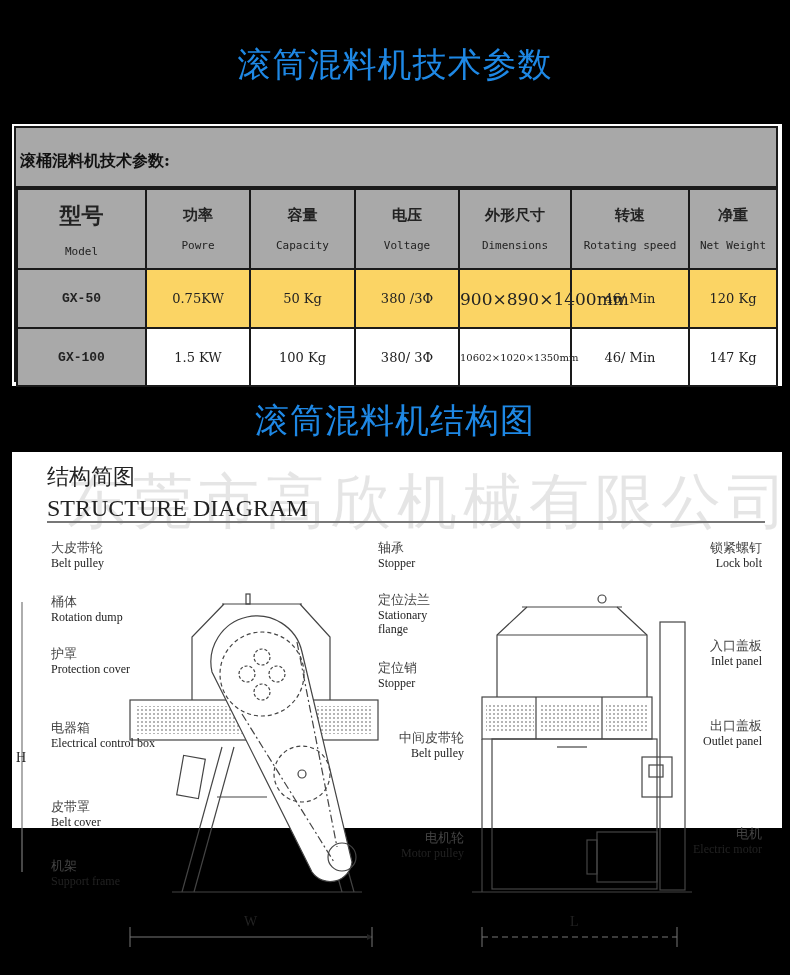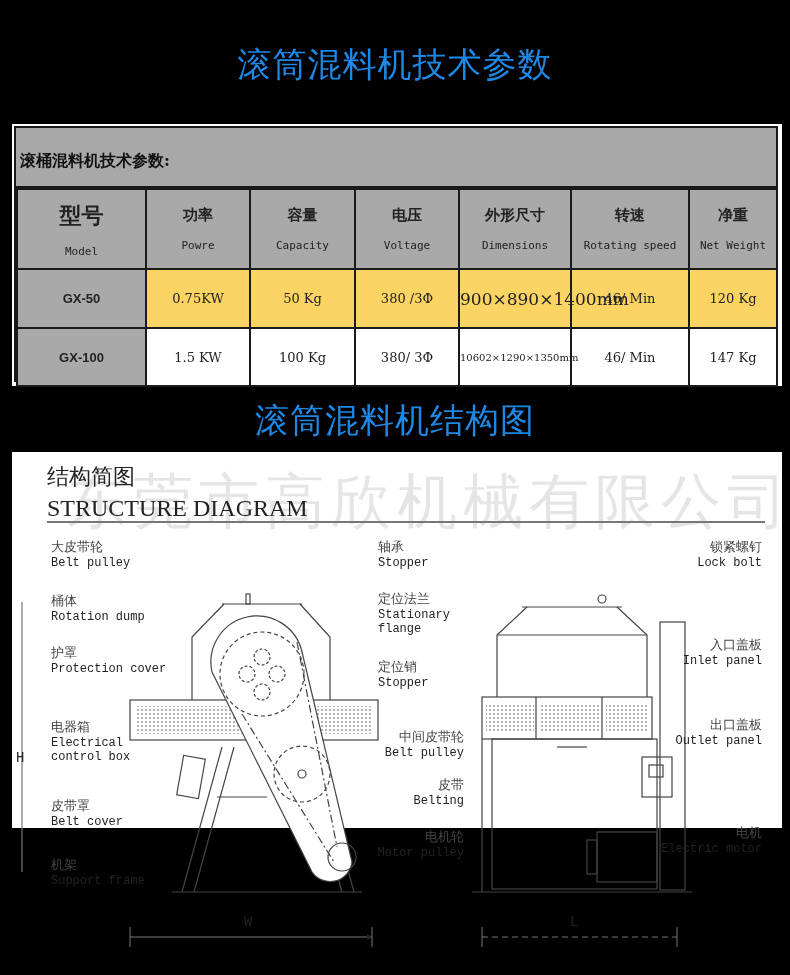--- a/index.html
+++ b/index.html
@@ -21,31 +21,31 @@
   table.spec { border-collapse:collapse; width:760px; table-layout:fixed; }
   table.spec td { border:2px solid #1a1a1a; text-align:center; color:#222; padding:0;
                   font-family:"DejaVu Serif", serif; }
   table.spec tr.hdr td { background:#a9a9a9; height:78px; vertical-align:middle; }
   .cn { font-size:15px; font-weight:bold; display:block; margin-bottom:14px;font-family:Liberation Serif, serif; }
   .cn.big { font-size:22px; }
   .en { font-size:11px; display:block; font-family:"DejaVu Sans Mono", monospace; }
   table.spec tr.r1 td { background:#fbd464; height:57px; font-size:13px; }
   table.spec tr.r2 td { background:#fff; height:56px; font-size:13px; }
   table.spec td.model { background:#a9a9a9 !important; font-size:19px; font-weight:bold;
-                        color:#222; font-family:Liberation Sans, sans-serif; }
+                        color:#222; font-family:Liberation Mono, monospace; }
 
   
   .diagram { position:absolute; left:12px; top:452px; width:770px; height:376px; background:#fff; }
   .dtitle-cn { position:absolute; left:35px; top:10px; font-size:22px; color:#222; }
   .dtitle-en { position:absolute; left:35px; top:43px; font-size:24px; color:#222;
                font-family:Liberation Serif, serif; letter-spacing:0px; }
   .dtitle-line { position:absolute; left:35px; top:69px; width:718px; height:2px; background:#777; }
   .watermark { position:absolute; left:55px; top:10px; font-size:60px; color:rgba(0,0,0,0.10);
                letter-spacing:6px; white-space:nowrap; font-weight:300; }
-  .lbl { position:absolute; color:#222; font-family:Liberation Mono, monospace; line-height:1.2; }
+  .lbl { position:absolute; color:#222; font-family:Liberation Serif, serif; line-height:1.2; }
   .lbl .c { font-size:13px; display:block; color:#444; }
   .lbl .e { font-size:12px; display:block; }
   .lbl.right { text-align:right; }
   svg.draw { position:absolute; left:0; top:0; }
 </style>
 </head>
 <body>
 
 <div class="heading" id="h1">滚筒混料机技术参数</div>
 
@@ -100,21 +100,21 @@
         <td>380 /3Φ</td>
         <td style="font-size:17px">900×890×1400mm</td>
         <td>46/ Min</td>
         <td>120 Kg</td>
       </tr>
       <tr class="r2">
         <td class="model">GX-100</td>
         <td>1.5 KW</td>
         <td>100 Kg</td>
         <td>380/ 3Φ</td>
-        <td style="font-size:10px">10602×1290×1350mm</td>
+        <td style="font-size:10px">10602×1020×1350mm</td>
         <td>46/ Min</td>
         <td>147 Kg</td>
       </tr>
     </tbody>
       </table>
   </div>
 </div>
 
 <div class="heading" id="h2">滚筒混料机结构图</div>
 
@@ -235,24 +235,20 @@
       <span class="e">Stationary flange</span>
     </div>
   <div class="lbl" style="left:366px;top:208px">
       <span class="c">定位销</span>
       <span class="e">Stopper</span>
     </div>
   <div class="lbl right" style="left:350px;top:278px;width:102px">
       <span class="c">中间皮带轮</span>
       <span class="e">Belt pulley</span>
     </div>
-  <div class="lbl right" style="left:350px;top:326px;width:102px">
-      <span class="c">皮带</span>
-      <span class="e">Belting</span>
-    </div>
   <div class="lbl right" style="left:350px;top:378px;width:102px">
       <span class="c">电机轮</span>
       <span class="e">Motor pulley</span>
     </div>
 
   <div class="lbl right" style="left:650px;top:88px;width:100px">
       <span class="c">锁紧螺钉</span>
       <span class="e">Lock bolt</span>
     </div>
   <div class="lbl right" style="left:650px;top:186px;width:100px">

